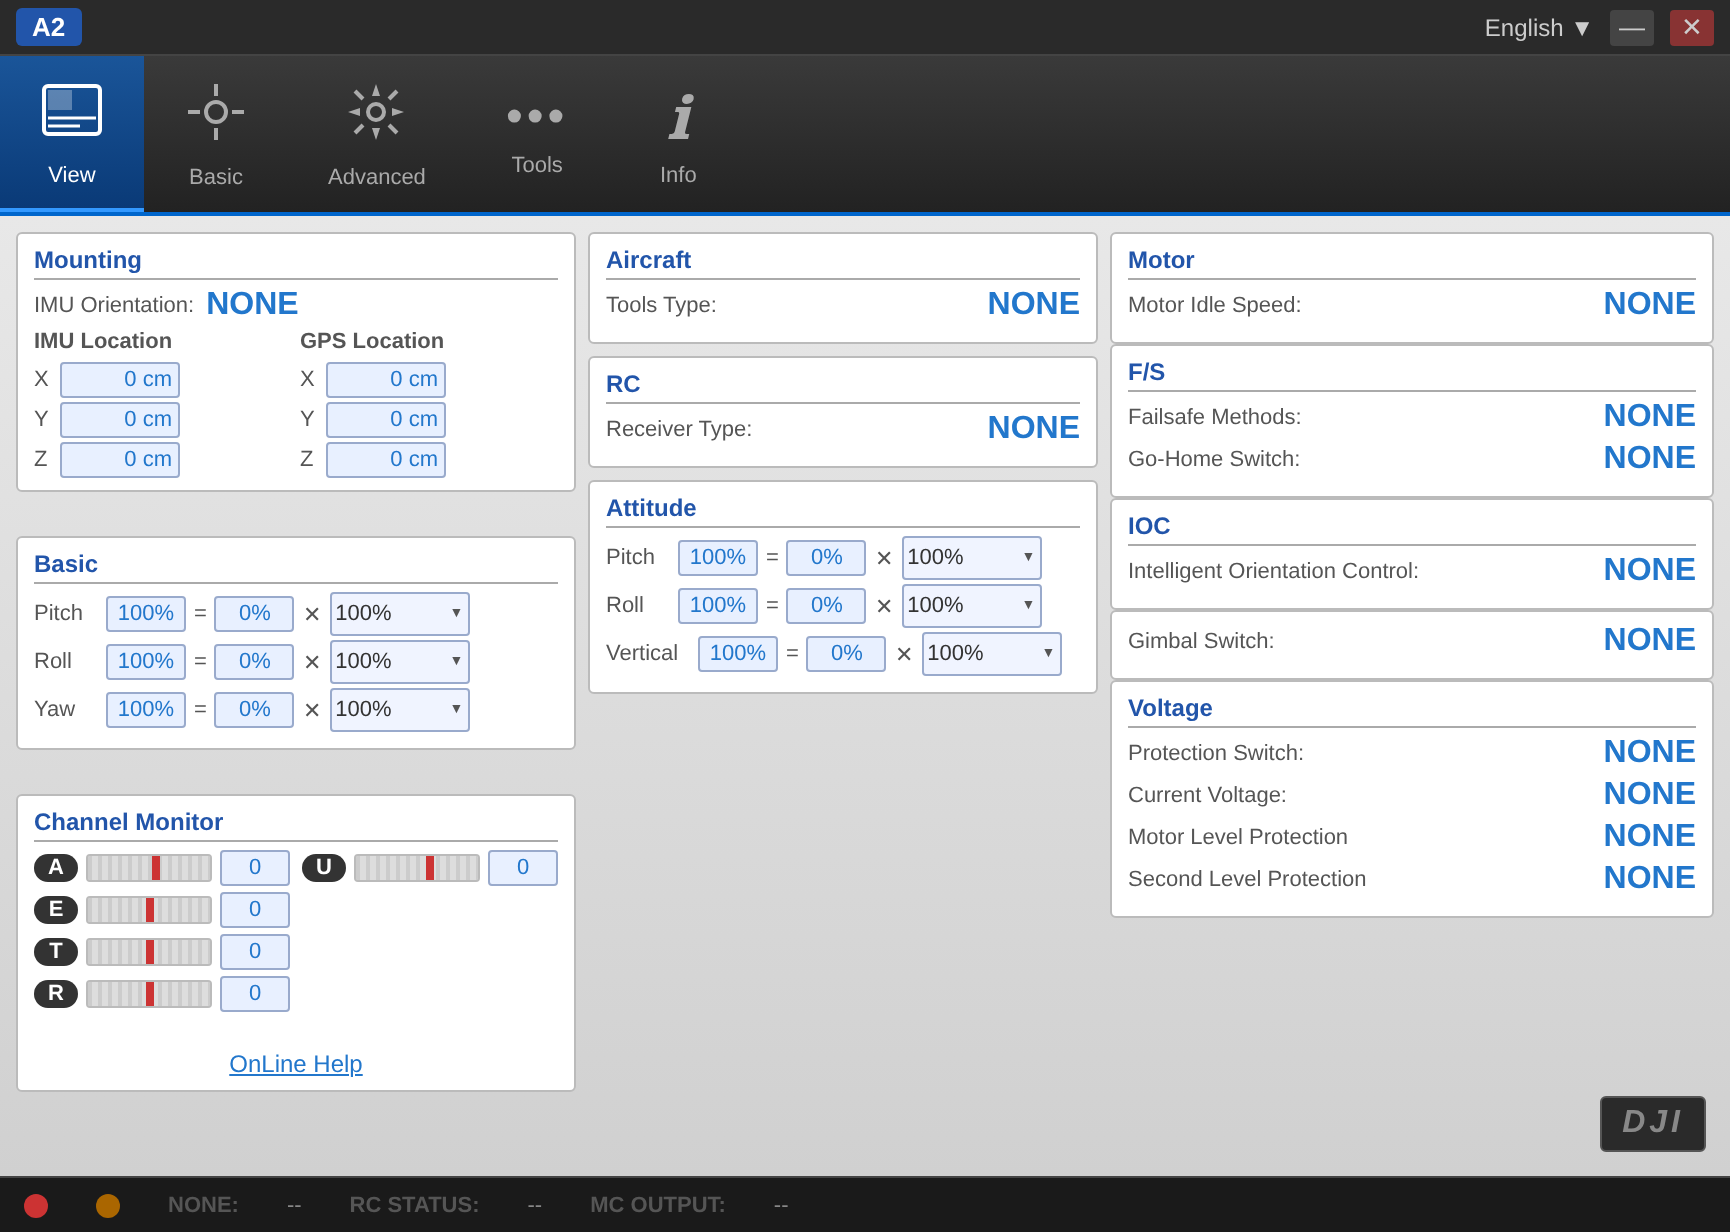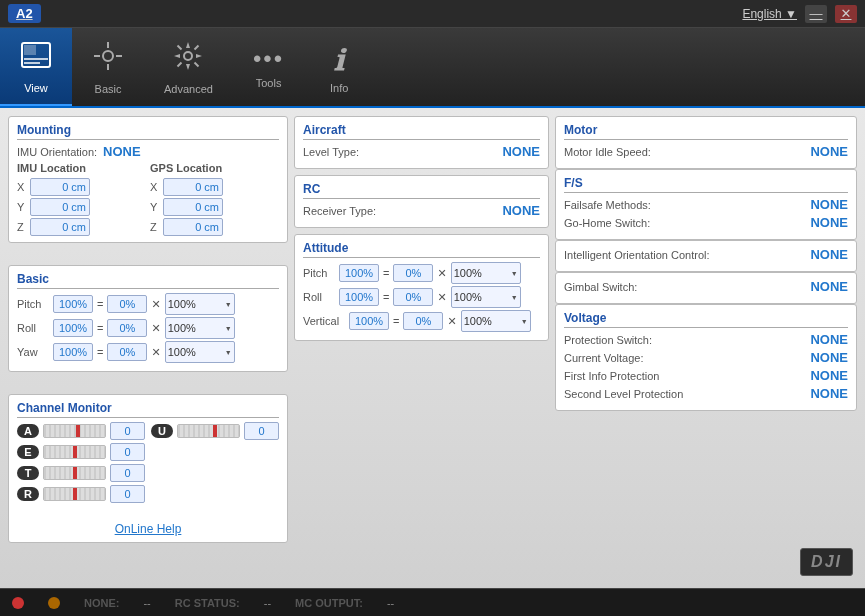--- a/index.html
+++ b/index.html
@@ -1,19 +1,19 @@
 <!DOCTYPE html>
 <html><head>
   <meta charset="utf-8">
   <style>
     * { box-sizing: border-box; margin: 0; padding: 0; }
     body { width: 865px; height: 616px; background: #1a1a1a; font-family: Arial, sans-serif; font-size: 12px; color: #ccc; overflow: hidden; }
 
     
-    #title-bar { background: #2a2a2a; height: 28px; display: flex; align-items: center; justify-content: space-between; padding: 0 8px; border-bottom: 1px solid #444; text-decoration: underline; }
+    #title-bar { background: #2a2a2a; height: 28px; display: flex; align-items: center; justify-content: space-between; padding: 0 8px; border-bottom: 1px solid #444; }
     #title-left { display: flex; align-items: center; gap: 8px; }
     #app-badge { background: #2255aa; color: white; font-weight: bold; padding: 2px 8px; border-radius: 3px; font-size: 13px; }
     #title-right { display: flex; align-items: center; gap: 8px; }
     #lang-btn { color: #ccc; background: transparent; border: none; cursor: pointer; font-size: 12px; }
     #min-btn, #close-btn { background: #444; border: none; color: #ccc; cursor: pointer; width: 22px; height: 18px; border-radius: 2px; font-size: 13px; display: flex; align-items: center; justify-content: center; }
     #close-btn { background: #883333; }
 
     
     #nav-bar { background: linear-gradient(to bottom, #3a3a3a, #222); height: 80px; display: flex; align-items: stretch; border-bottom: 2px solid #0066cc; }
     .nav-item { display: flex; flex-direction: column; align-items: center; justify-content: center; padding: 8px 20px; cursor: pointer; color: #aaa; gap: 4px; min-width: 70px; }
@@ -29,21 +29,21 @@
     #mid-panel { flex: 0 0 255px; display: flex; flex-direction: column; gap: 6px; margin: 0 6px; }
     #right-panel { flex: 1; display: flex; flex-direction: column; gap: 0; }
 
     .section-title { color: #2255aa; font-weight: bold; font-size: 12px; margin-bottom: 4px; border-bottom: 1px solid #aaa; padding-bottom: 2px; }
 
     .panel-box { background: white; border: 1px solid #bbb; border-radius: 3px; padding: 6px 8px; }
 
     
     .label-row { display: flex; align-items: center; gap: 6px; margin-bottom: 3px; }
     .label-text { color: #555; font-size: 11px; }
-    .value-blue { color: #2277cc; font-size: 13px; font-weight: bold; }
+    .value-blue { color: #2277cc; font-size: 16px; font-weight: bold; }
 
     .grid-2col { display: grid; grid-template-columns: 1fr 1fr; gap: 4px; }
     .coord-group { display: flex; flex-direction: column; gap: 2px; }
     .coord-label { color: #555; font-size: 11px; font-weight: bold; margin-bottom: 2px; }
     .coord-row { display: flex; align-items: center; gap: 3px; }
     .coord-letter { color: #555; font-size: 11px; width: 10px; }
     .coord-input { background: #e8f0ff; border: 1px solid #99aacc; border-radius: 2px; color: #2277cc; text-align: right; padding: 1px 3px; font-size: 11px; width: 60px; height: 18px; }
 
     
     .mixer-row { display: flex; align-items: center; gap: 4px; margin-bottom: 2px; }
@@ -276,21 +276,21 @@
       <div class="online-help">OnLine Help</div>
     </div>
 
   </div>
 
   <div id="mid-panel">
 
     <div class="panel-box">
       <div class="section-title">Aircraft</div>
       <div class="right-row">
-        <span class="label-text">Level Type:</span>
+        <span class="label-text">Tools Type:</span>
         <span class="value-blue">NONE</span>
       </div>
     </div>
 
     <div class="panel-box">
       <div class="section-title">RC</div>
       <div class="right-row">
         <span class="label-text">Receiver Type:</span>
         <span class="value-blue">NONE</span>
       </div>
@@ -351,20 +351,21 @@
         <span class="label-text">Failsafe Methods:</span>
         <span class="value-blue">NONE</span>
       </div>
       <div class="right-row">
         <span class="label-text">Go-Home Switch:</span>
         <span class="value-blue">NONE</span>
       </div>
     </div>
 
     <div class="panel-box">
+      <div class="section-title">IOC</div>
       <div class="right-row">
         <span class="label-text">Intelligent Orientation Control:</span>
         <span class="value-blue">NONE</span>
       </div>
     </div>
 
     <div class="panel-box">
       <div class="right-row">
         <span class="label-text">Gimbal Switch:</span>
         <span class="value-blue">NONE</span>
@@ -375,21 +376,21 @@
       <div class="section-title">Voltage</div>
       <div class="right-row">
         <span class="label-text">Protection Switch:</span>
         <span class="value-blue">NONE</span>
       </div>
       <div class="right-row">
         <span class="label-text">Current Voltage:</span>
         <span class="value-blue">NONE</span>
       </div>
       <div class="right-row">
-        <span class="label-text">First Info Protection</span>
+        <span class="label-text">Motor Level Protection</span>
         <span class="value-blue">NONE</span>
       </div>
       <div class="right-row">
         <span class="label-text">Second Level Protection</span>
         <span class="value-blue">NONE</span>
       </div>
     </div>
 
     <div style="position: absolute; bottom: 4px; right: 4px;">
       <button style="background: #2a2a2a; border: 1px solid #555; color: #888; font-size: 16px; padding: 4px 10px; border-radius: 3px; cursor: pointer; font-style: italic; font-weight: bold; letter-spacing: 2px;">DJI</button>

